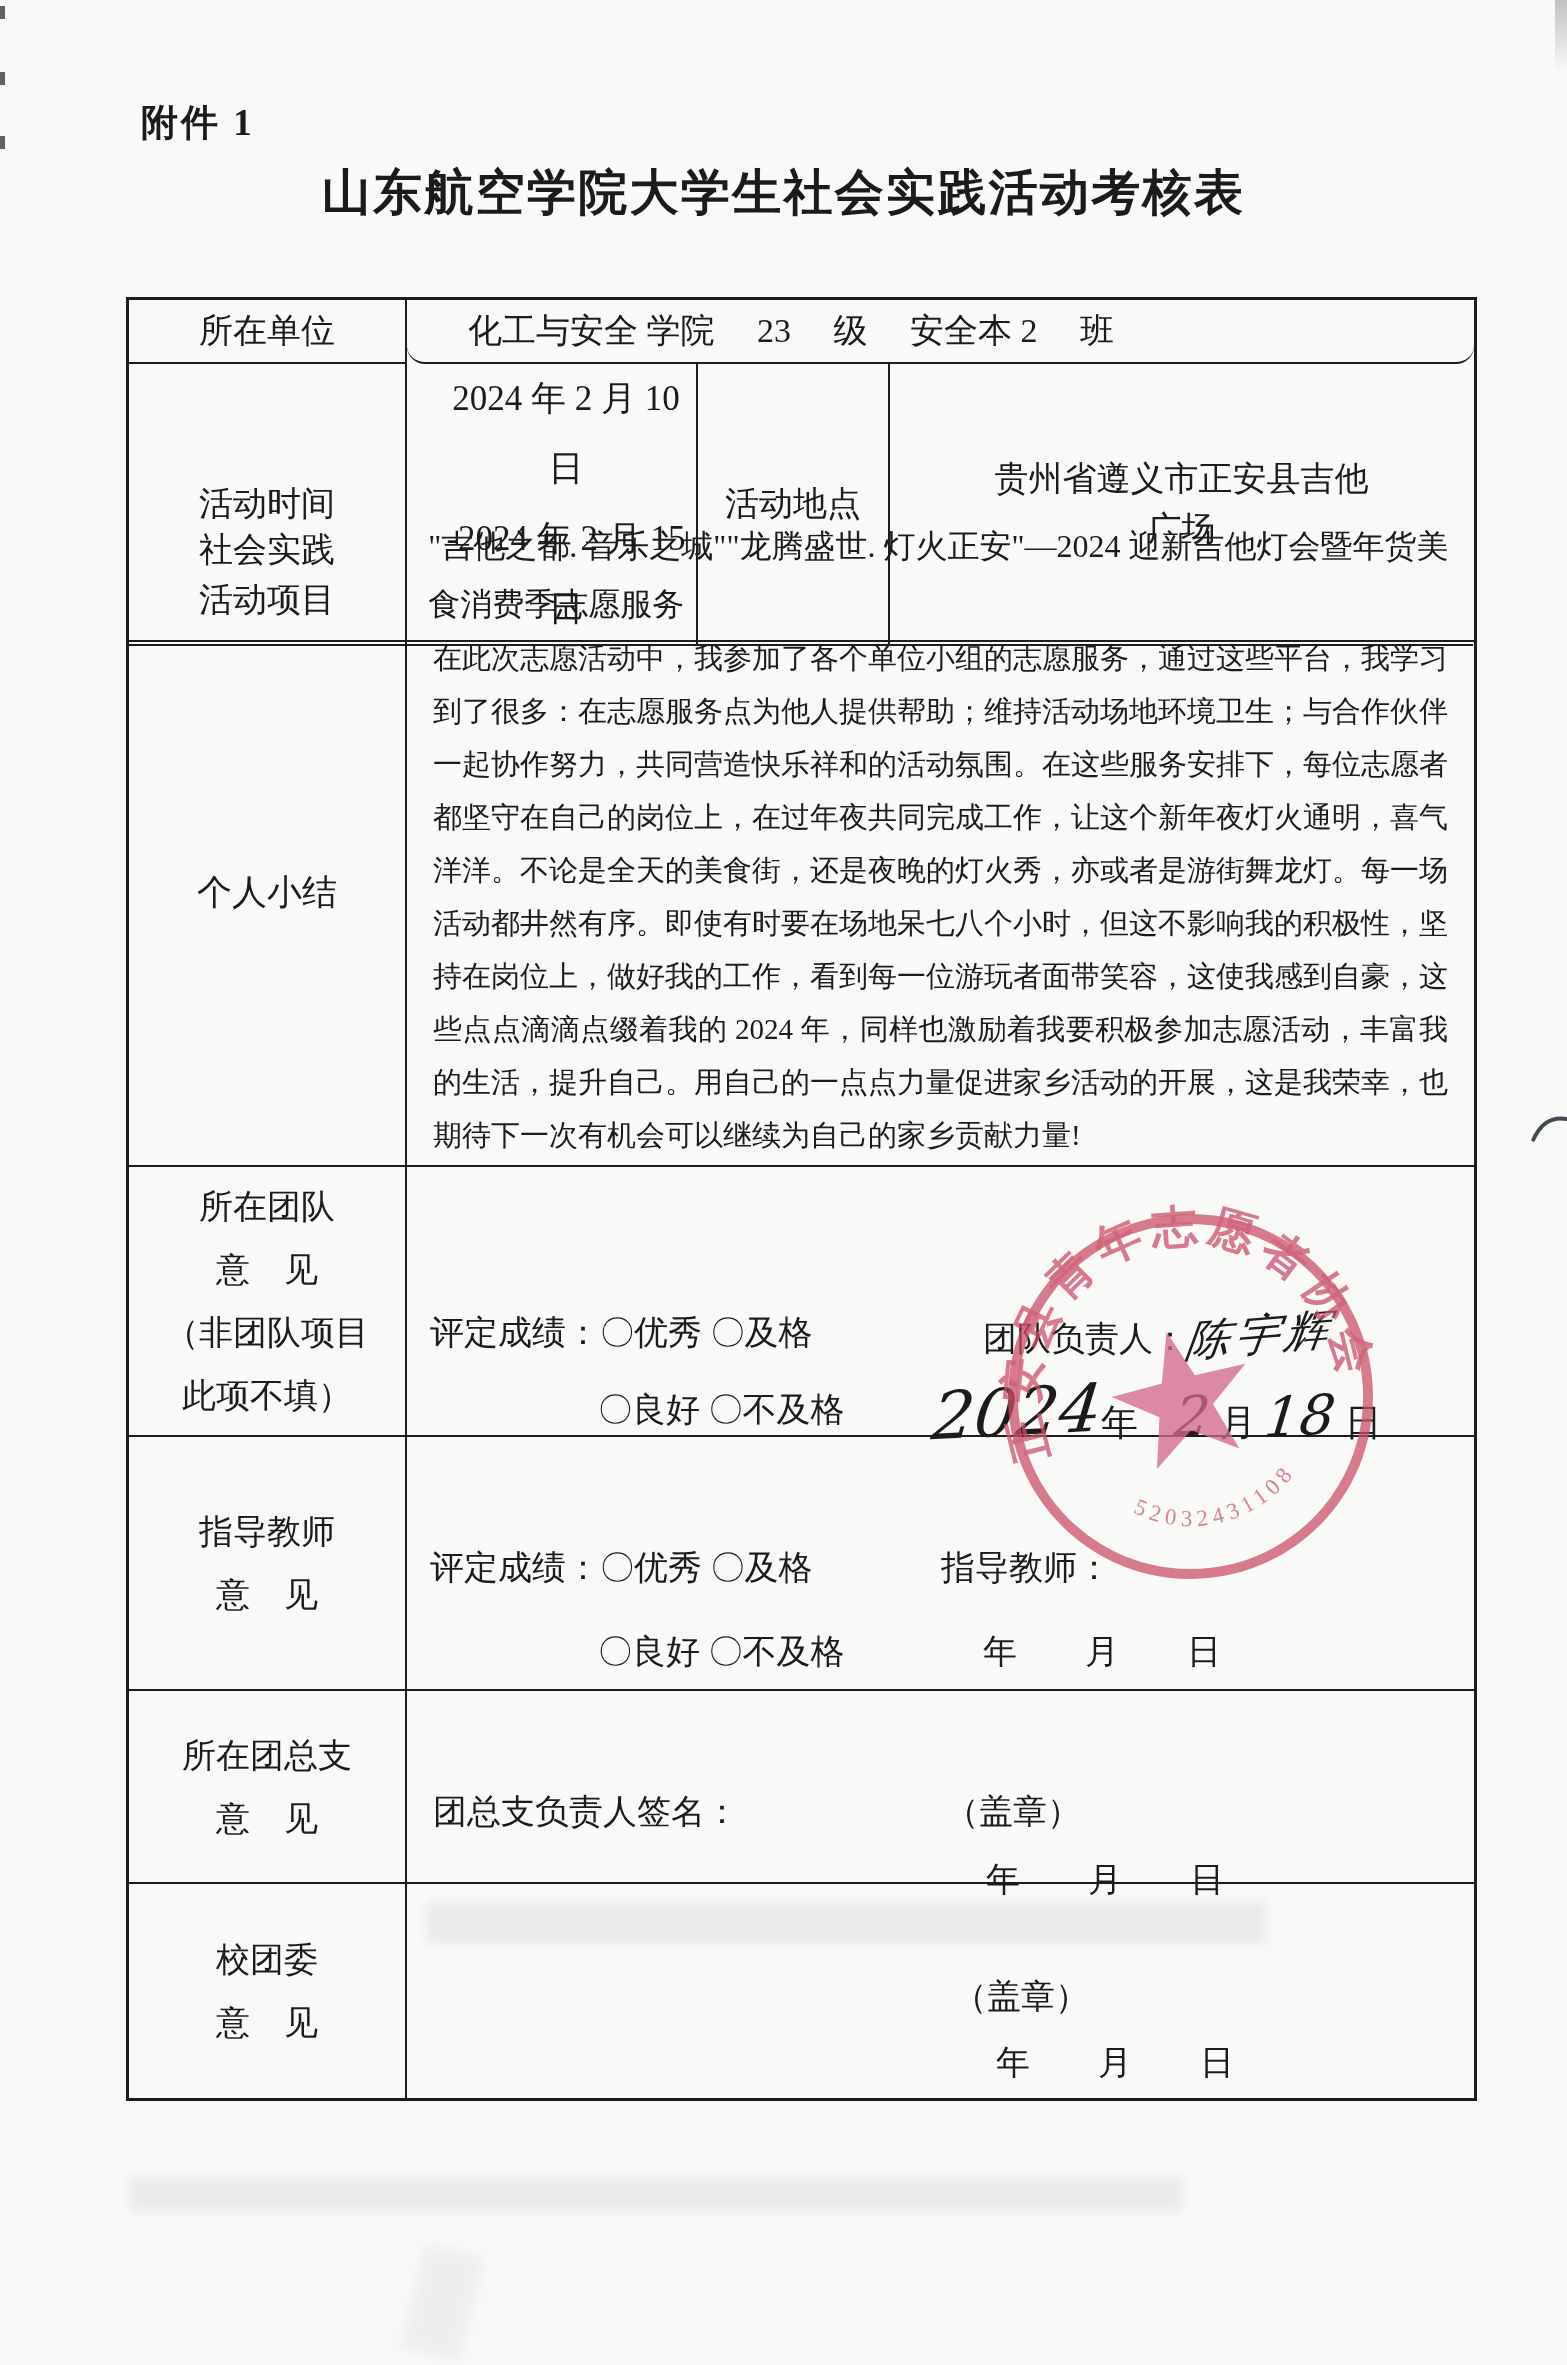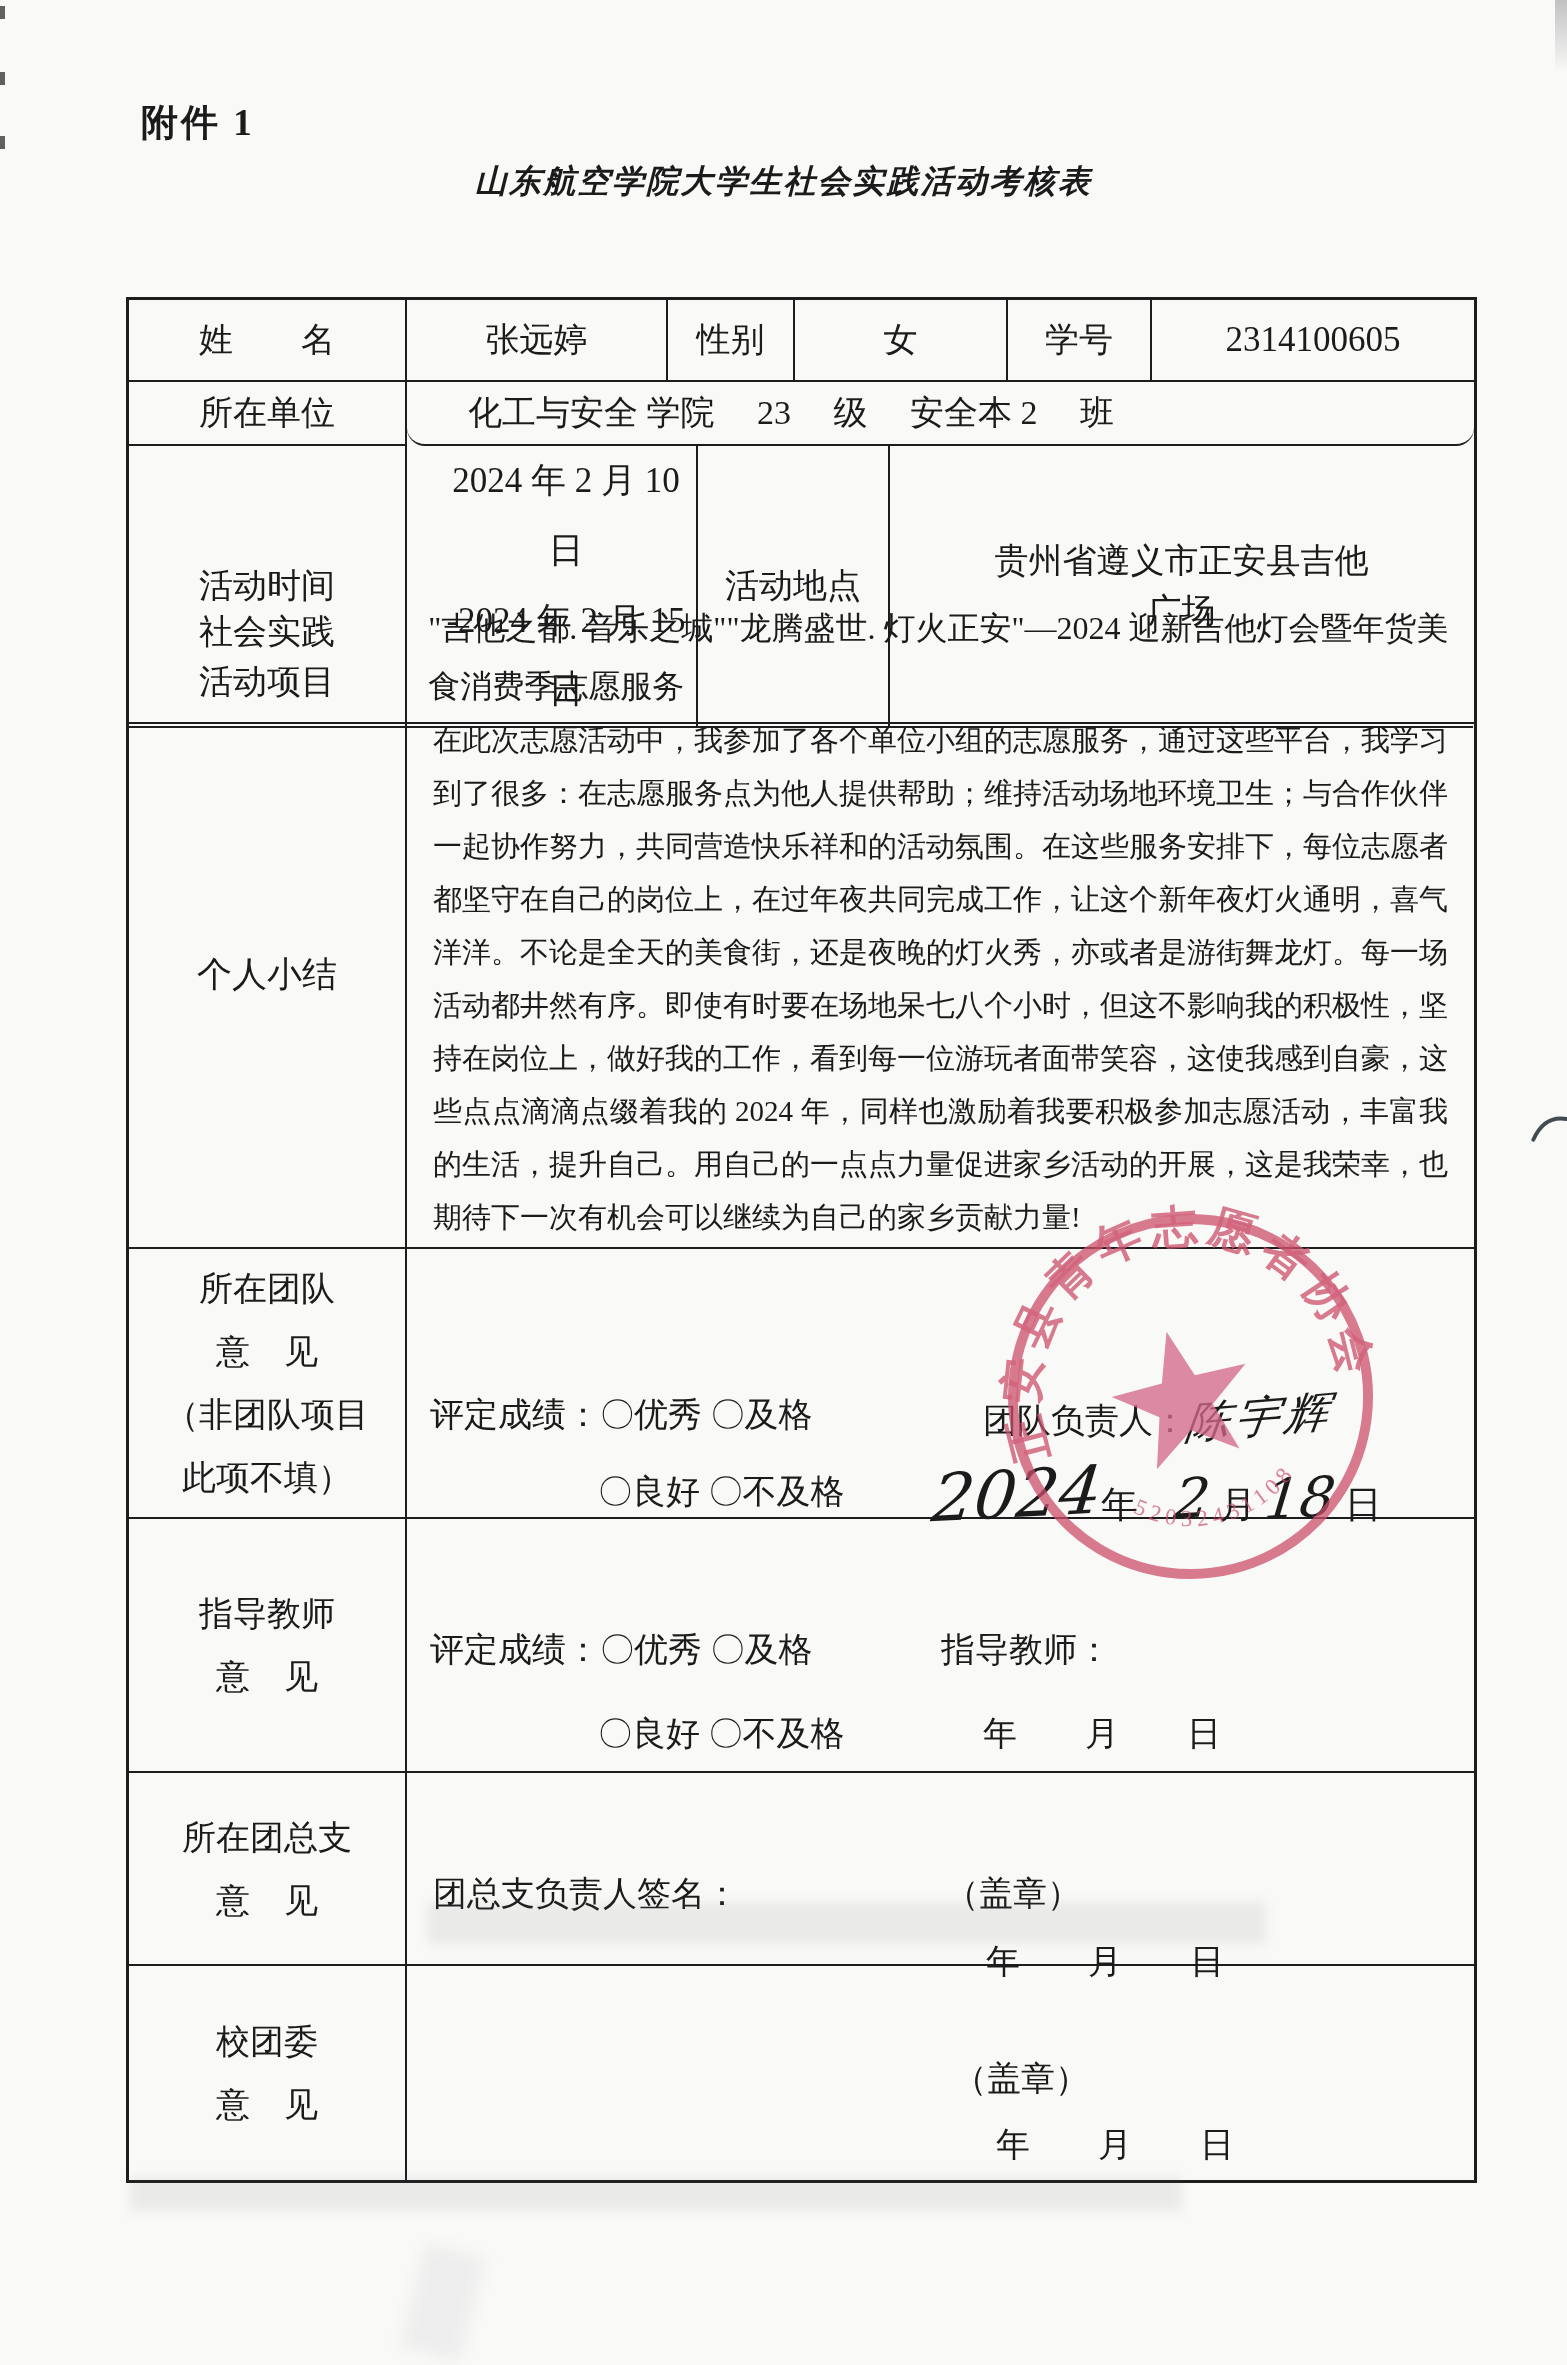--- a/index.html
+++ b/index.html
@@ -6,21 +6,21 @@
   body{
     width:1567px;height:2366px;position:relative;
     background:#f9f9f7;
     font-family:"Liberation Serif","DejaVu Serif",serif;
     color:#1b1b1b;overflow:hidden;
   }
   .abs{position:absolute;}
   
   .attachment{left:141px;top:98px;font-size:37px;font-weight:700;letter-spacing:3px;}
   .title{left:50%;top:160px;transform:translateX(-50%);white-space:nowrap;
-         font-size:32px;font-weight:700;letter-spacing:2.3px;font-style:italic;}
+         font-size:49px;font-weight:700;letter-spacing:2.3px;}
   
   .tbl{left:126px;top:297px;width:1345px;border:3px solid #1d1d1d;box-sizing:content-box;
        font-size:34px;}
   .row{display:grid;}
   .c{border-right:2.3px solid #1d1d1d;border-bottom:2.3px solid #1d1d1d;box-sizing:border-box;
      display:flex;align-items:center;justify-content:center;text-align:center;position:relative;}
   .row .c:last-child{border-right:none;}
   .row:last-child .c{border-bottom:none;}
   .lblcol{flex-direction:column;line-height:63px;}
   .leftal{justify-content:flex-start;text-align:left;border-radius:18px;}
@@ -45,28 +45,20 @@
   .smudge{pointer-events:none;}
 </style>
 </head>
 <body>
 
 <div class="abs attachment">附件 1</div>
 <div class="abs title">山东航空学院大学生社会实践活动考核表</div>
 
 <div class="abs tbl">
 
-  <div class="row" style="grid-template-columns:278px 261px 127px 213px 144px 322px;height:82px;">
-    <div class="c">姓　　名</div>
-    <div class="c">张远婷</div>
-    <div class="c">性别</div>
-    <div class="c">女</div>
-    <div class="c">学号</div>
-    <div class="c" style="font-size:35px;">2314100605</div>
-  </div>
 
   <div class="row" style="grid-template-columns:278px 1067px;height:64px;">
     <div class="c">所在单位</div>
     <div class="c leftal" style="padding-left:61px;">化工与安全 学院　 23　 级　 安全本 2　 班</div>
   </div>
 
   <div class="row" style="grid-template-columns:278px 291px 192px 583px;height:145px;">
     <div class="c">活动时间</div>
     <div class="c timecell">
       <span>2024 年 2 月 10 日</span>

